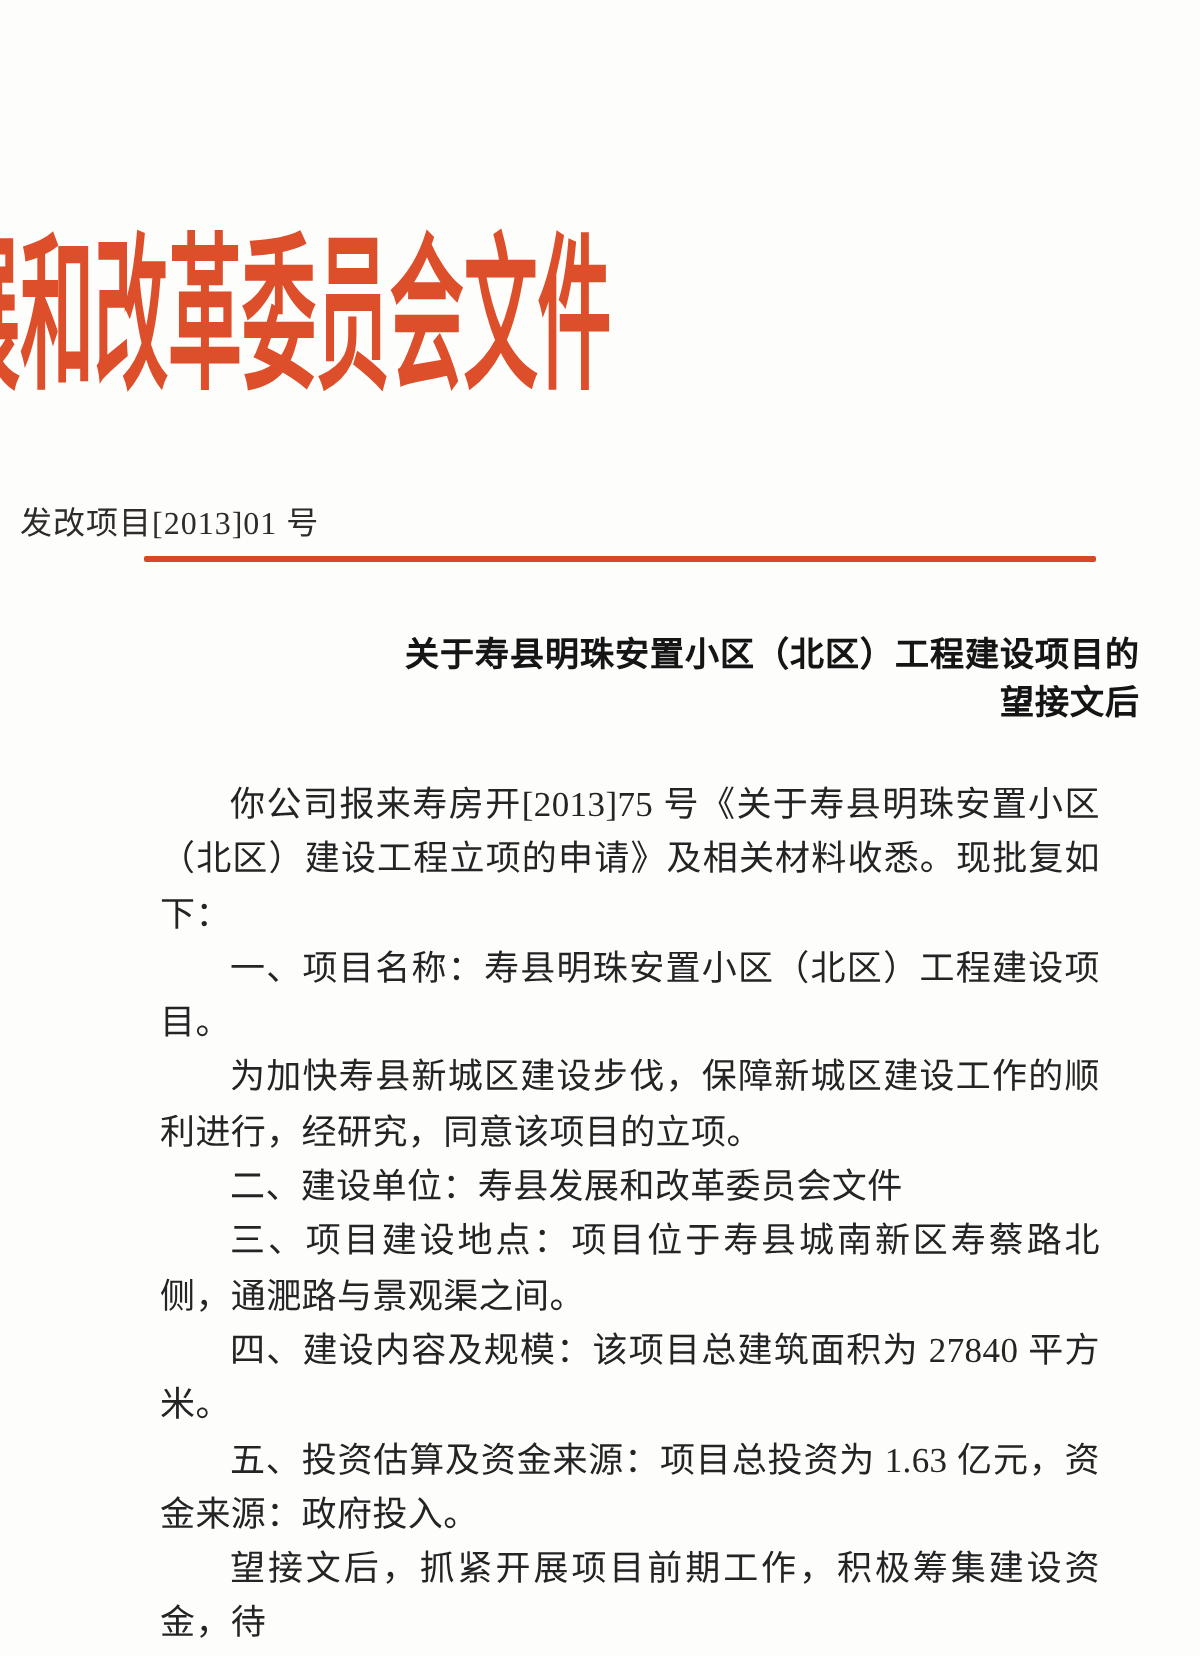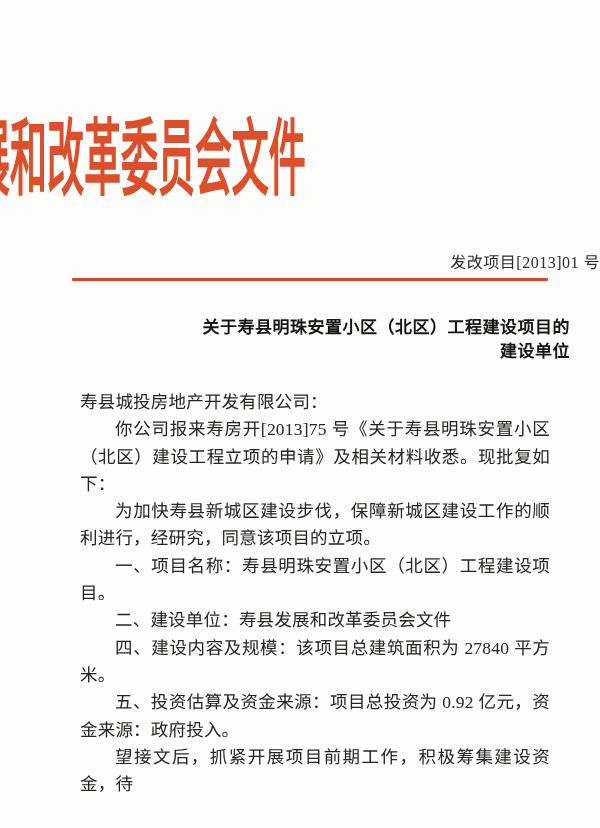--- a/index.html
+++ b/index.html
@@ -40,21 +40,21 @@
     transform:scaleX(0.44);
     transform-origin:center;
     letter-spacing:0;
   }
   
   .doc-number{
     position:absolute;
     top:252px;
     left:0;
     right:0;
-    text-align:right;
+    text-align:left;
     font-size:16px;
     line-height:22px;
     color:#2e2b28;
     letter-spacing:0.5px;
     padding-left:10px;
   }
   
   .red-rule{
     position:absolute;
     top:278px;
@@ -101,27 +101,27 @@
   <div class="agency-title-wrap">
     <h1 class="agency-title">寿县发展和改革委员会文件</h1>
   </div>
 
   <div class="doc-number">发改项目[2013]01 号</div>
 
   <div class="red-rule"></div>
 
   <div class="doc-title">
     <div>关于寿县明珠安置小区（北区）工程建设项目的</div>
-    <div>建设单位</div>
+    <div>望接文后</div>
   </div>
 
   <div class="body-text">
-    <p>寿县城投房地产开发有限公司：</p>
     <p class="indent">你公司报来寿房开[2013]75 号《关于寿县明珠安置小区（北区）建设工程立项的申请》及相关材料收悉。现批复如下：</p>
+    <p class="indent">一、项目名称：寿县明珠安置小区（北区）工程建设项目。</p>
     <p class="indent">为加快寿县新城区建设步伐，保障新城区建设工作的顺利进行，经研究，同意该项目的立项。</p>
-    <p class="indent">一、项目名称：寿县明珠安置小区（北区）工程建设项目。</p>
     <p class="indent">二、建设单位：寿县发展和改革委员会文件</p>
+    <p class="indent">三、项目建设地点：项目位于寿县城南新区寿蔡路北侧，通淝路与景观渠之间。</p>
     <p class="indent">四、建设内容及规模：该项目总建筑面积为 27840 平方米。</p>
-    <p class="indent">五、投资估算及资金来源：项目总投资为 0.92 亿元，资金来源：政府投入。</p>
+    <p class="indent">五、投资估算及资金来源：项目总投资为 1.63 亿元，资金来源：政府投入。</p>
     <p class="indent">望接文后，抓紧开展项目前期工作，积极筹集建设资金，待</p>
   </div>
 
 </div>
 
 </body></html>

